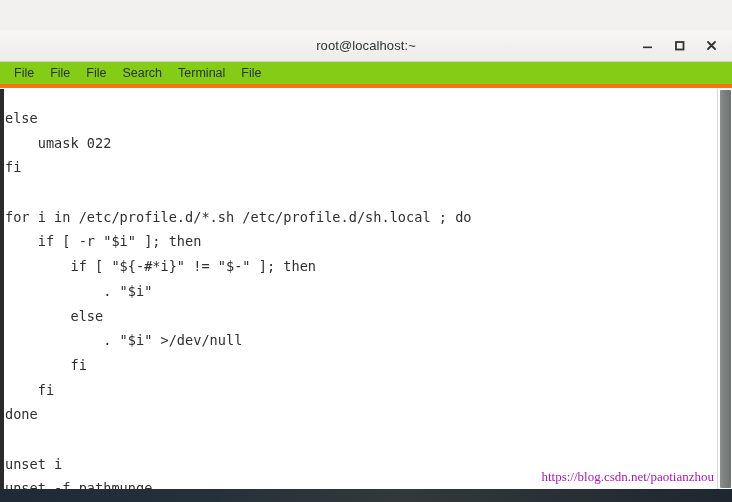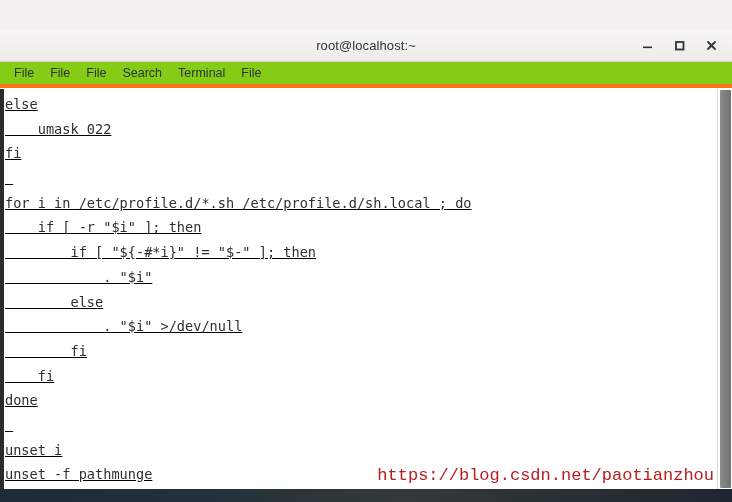--- a/index.html
+++ b/index.html
@@ -115,23 +115,22 @@
   #terminal-left-edge {
     width: 4px;
     min-width: 4px;
     background: #2b2b2b;
   }
   #terminal-screen {
     flex: 1;
     position: relative;
     background: #ffffff;
     overflow: hidden;
-    padding: 3px 0 0 1px;
+    padding: 17px 0 0 1px;
     box-sizing: border-box;
-    text-decoration: underline;
   }
   #terminal-lines {
     font-family: "DejaVu Sans Mono", "Liberation Mono", monospace;
     font-size: 13.6px;
     line-height: 24.7px;
     color: #2f2f2f;
     white-space: pre;
     letter-spacing: 0px;
   }
   .term-line {
@@ -155,23 +154,23 @@
     bottom: 1px;
     background: linear-gradient(90deg, #8b8f8d 0%, #7c807e 40%, #6f7371 100%);
     border-radius: 1px;
   }
 
   
   #watermark {
     position: absolute;
     right: 18px;
     bottom: 4px;
-    font-family: Liberation Mono, monospace;
-    font-size: 17px;
-    color: #b91c1c;
+    font-family: Liberation Serif, serif;
+    font-size: 13px;
+    color: #a21caf;
     white-space: nowrap;
     pointer-events: none;
     user-select: none;
   }
 </style>
 </head>
 <body>
 
 <div id="desktop">
   <div id="desktop-corner-strip"></div>

